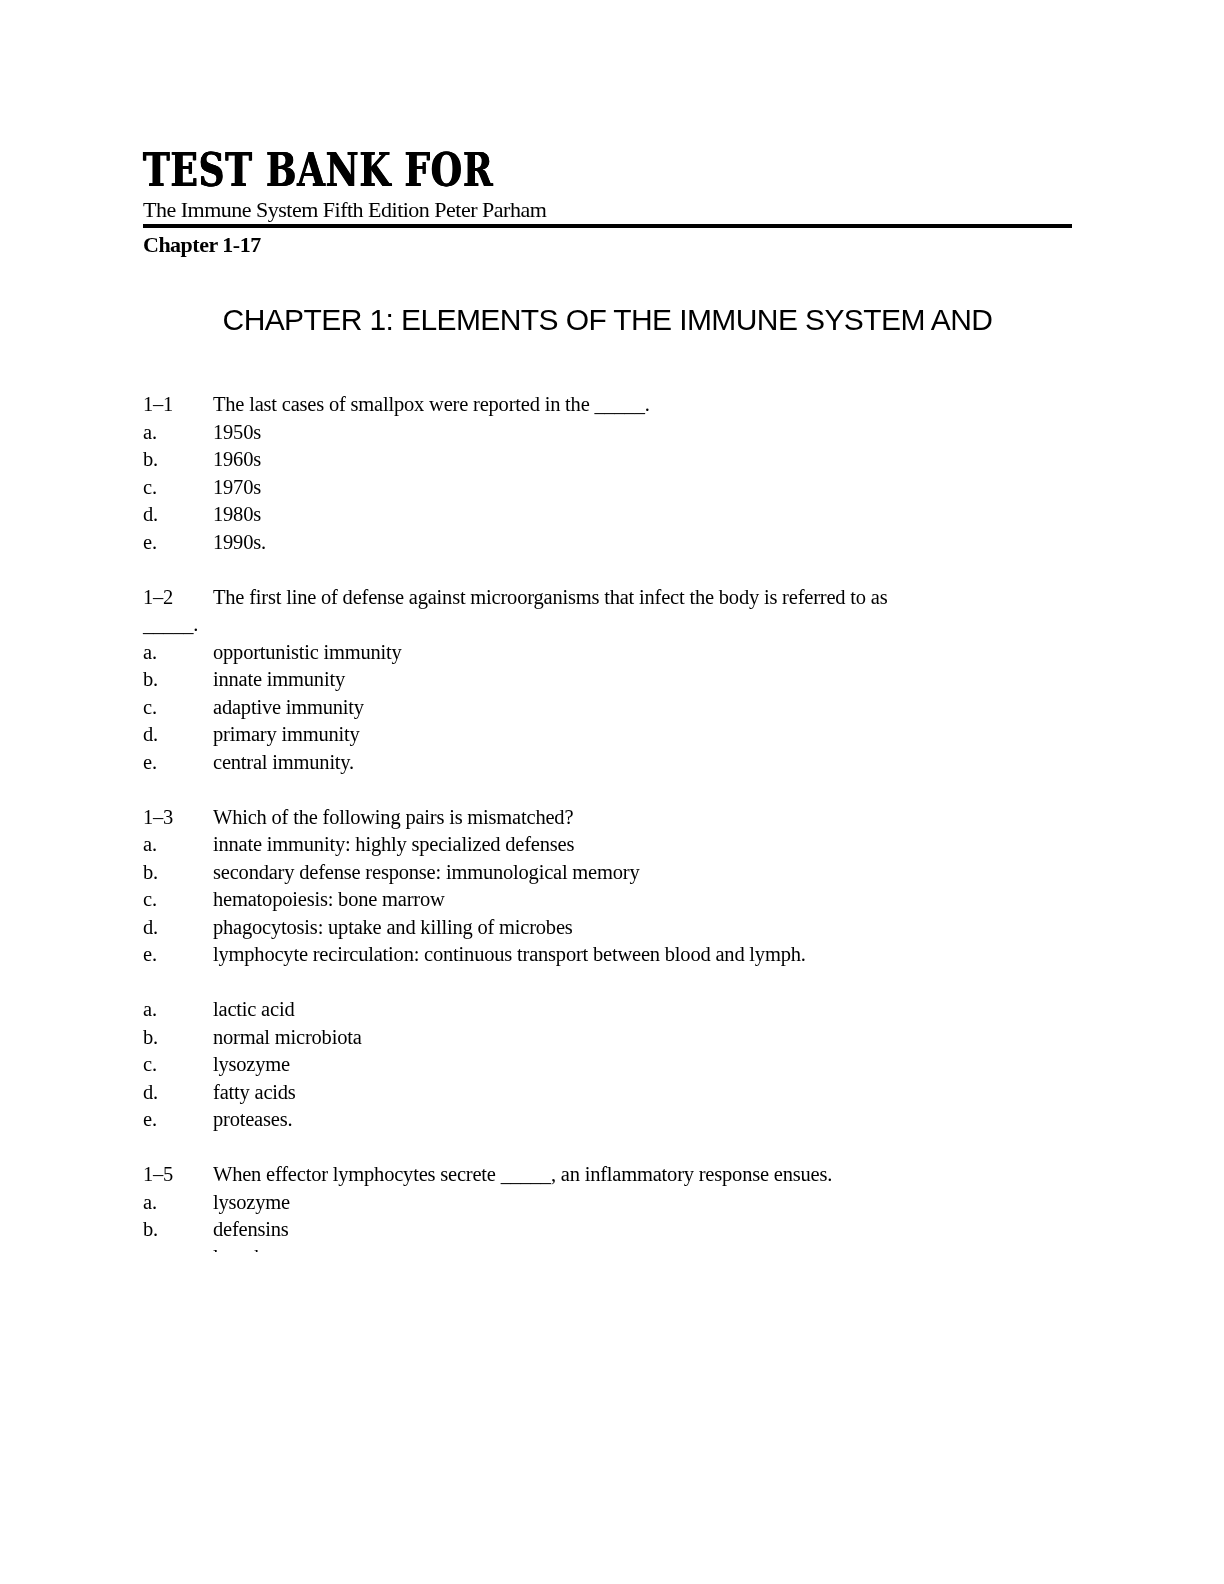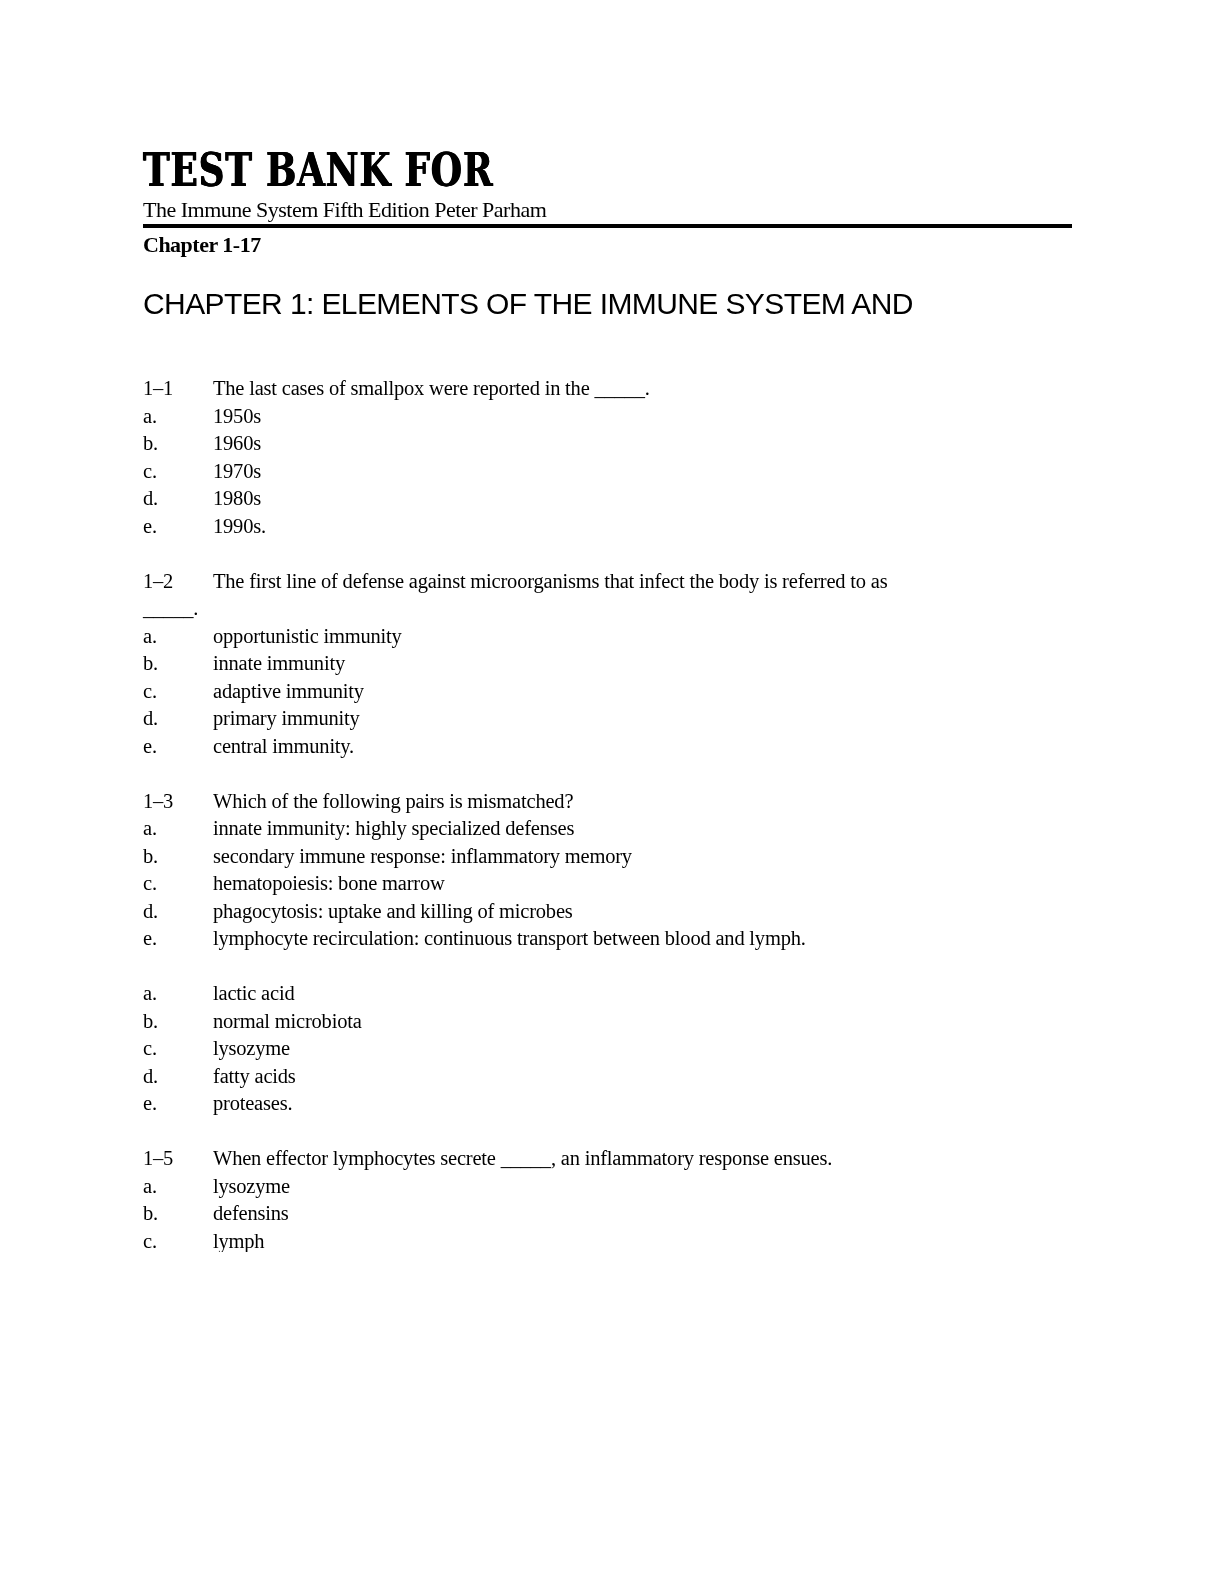--- a/index.html
+++ b/index.html
@@ -53,21 +53,22 @@
     font-weight: bold;
     font-size: 22px;
     line-height: 27px;
     margin-top: 3px;
     letter-spacing: -0.5px;
     white-space: nowrap;
   }
 
   
   .chapter-title {
-    margin-top: 26px;
+    margin-top: 42px;
+    text-align: center;
     font-family: "Liberation Sans", sans-serif;
     font-weight: 400;
     font-size: 30px;
     line-height: 40px;
     letter-spacing: -0.6px;
   }
   .chapter-title .line { white-space: nowrap; }
 
   
   .questions {
@@ -166,21 +167,21 @@
           <div class="q-row">
             <div class="q-num">1–3</div>
             <div class="q-text">Which of the following pairs is mismatched?</div>
           </div>
           <div class="opt-row">
             <div class="opt-label">a.</div>
             <div class="opt-text">innate immunity: highly specialized defenses</div>
           </div>
           <div class="opt-row">
             <div class="opt-label">b.</div>
-            <div class="opt-text">secondary immune response: inflammatory memory</div>
+            <div class="opt-text">secondary defense response: immunological memory</div>
           </div>
           <div class="opt-row">
             <div class="opt-label">c.</div>
             <div class="opt-text">hematopoiesis: bone marrow</div>
           </div>
           <div class="opt-row">
             <div class="opt-label">d.</div>
             <div class="opt-text">phagocytosis: uptake and killing of microbes</div>
           </div>
           <div class="opt-row">

